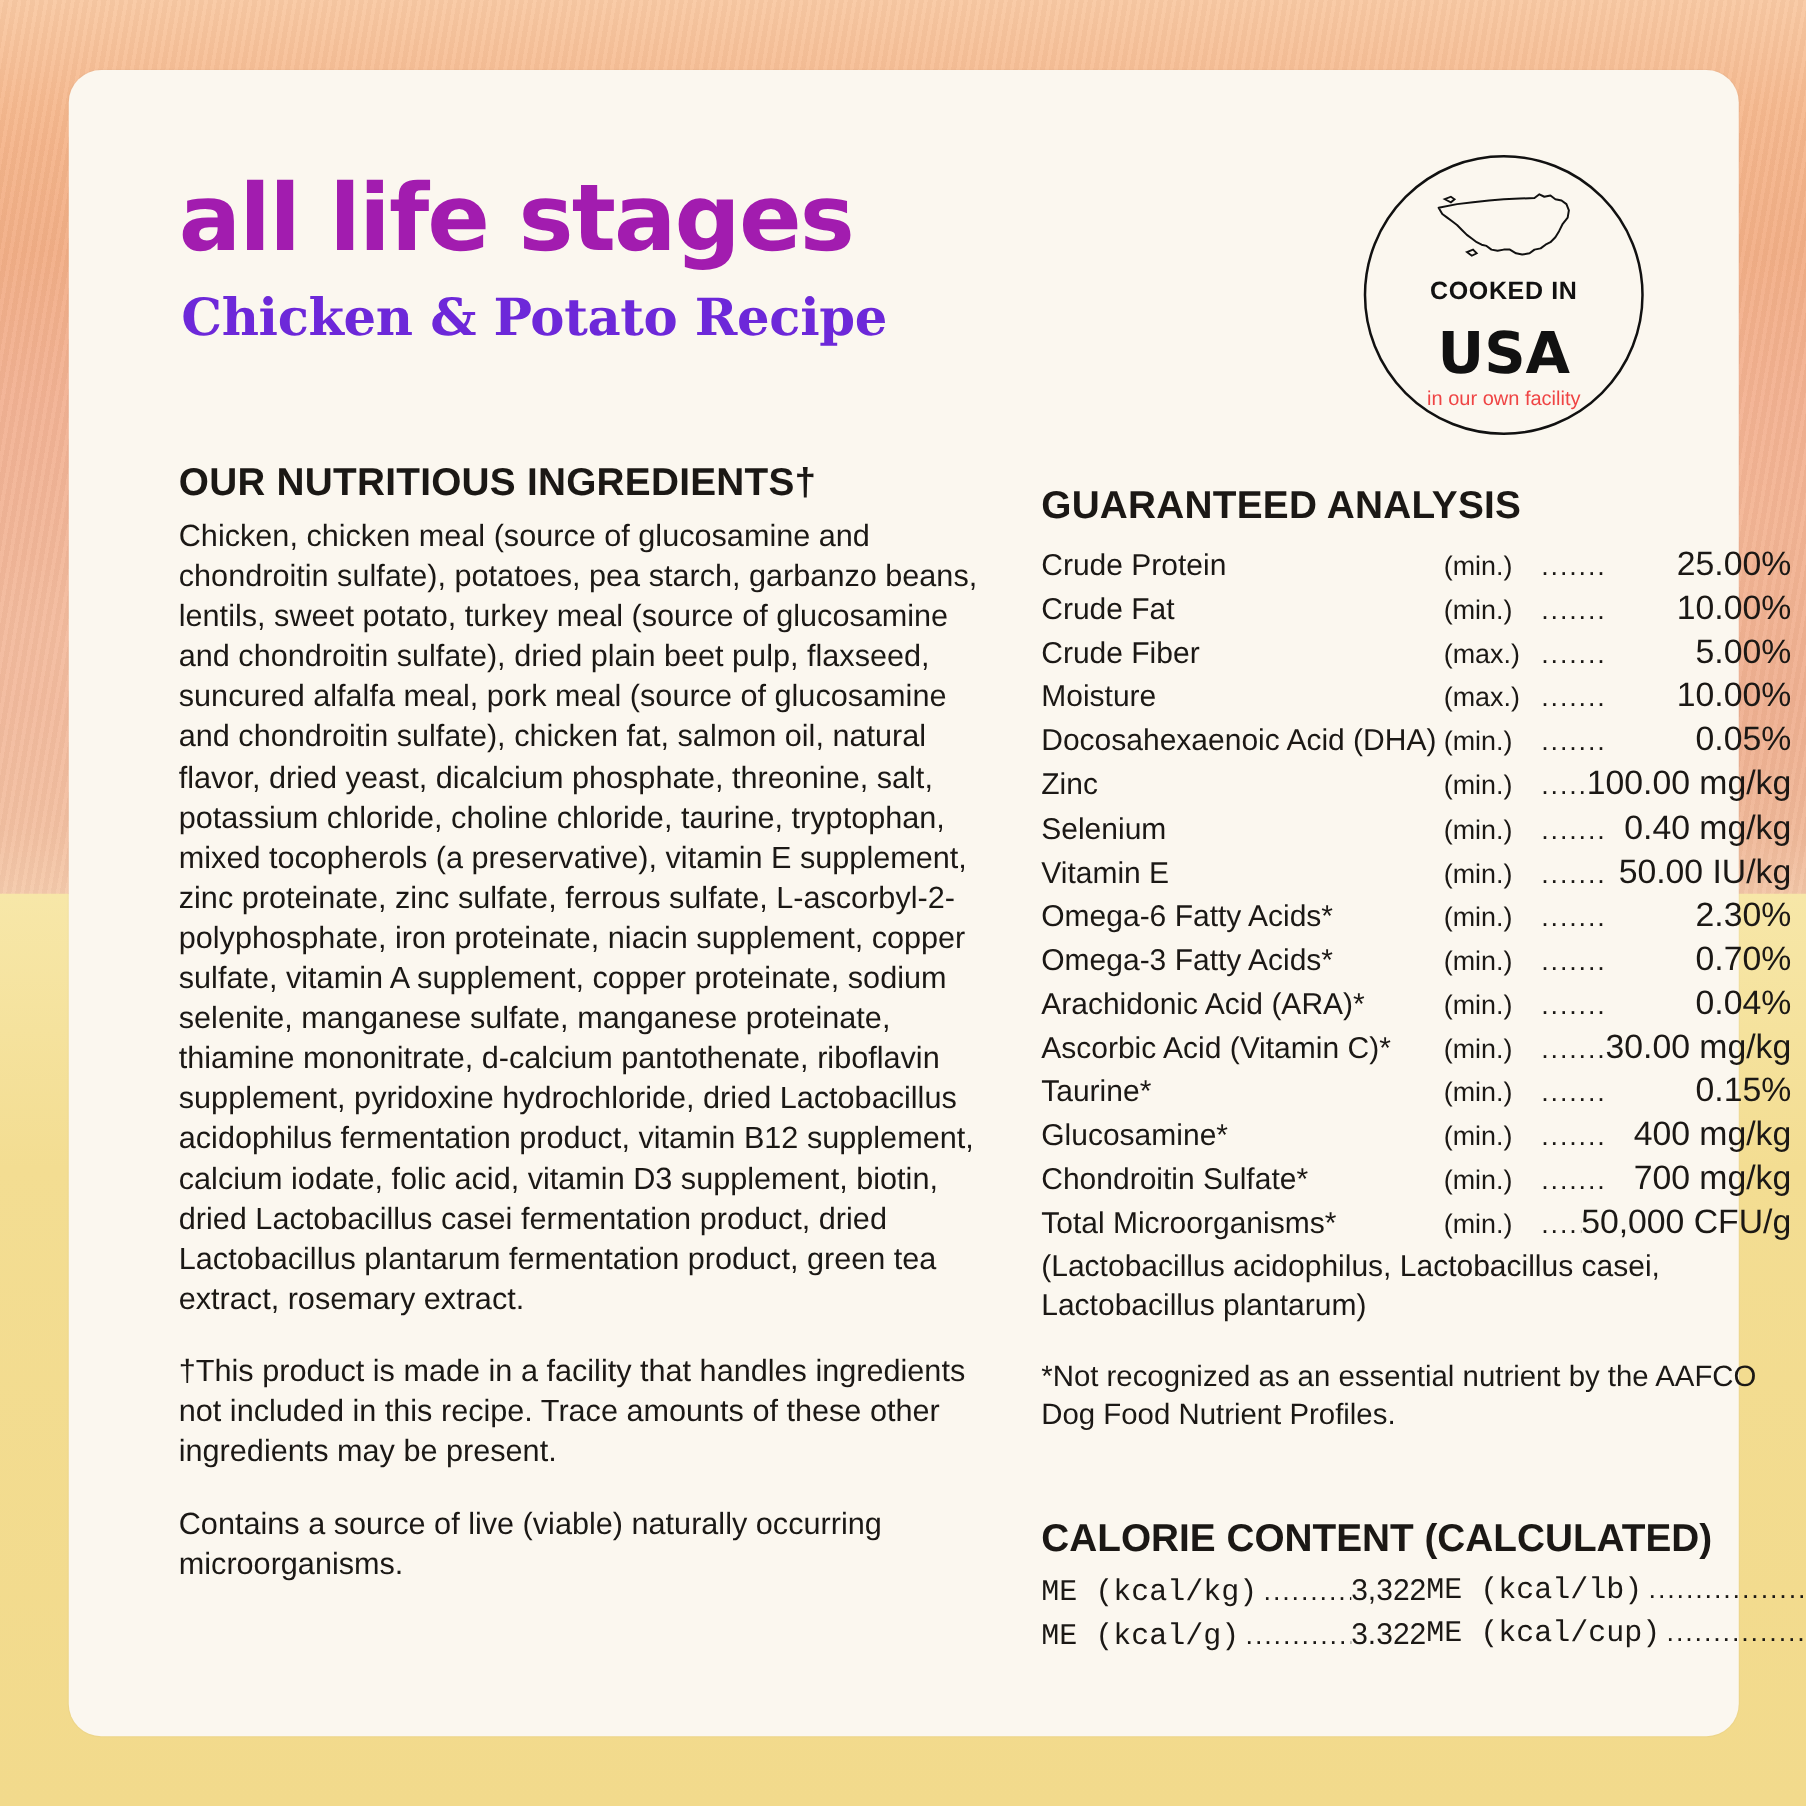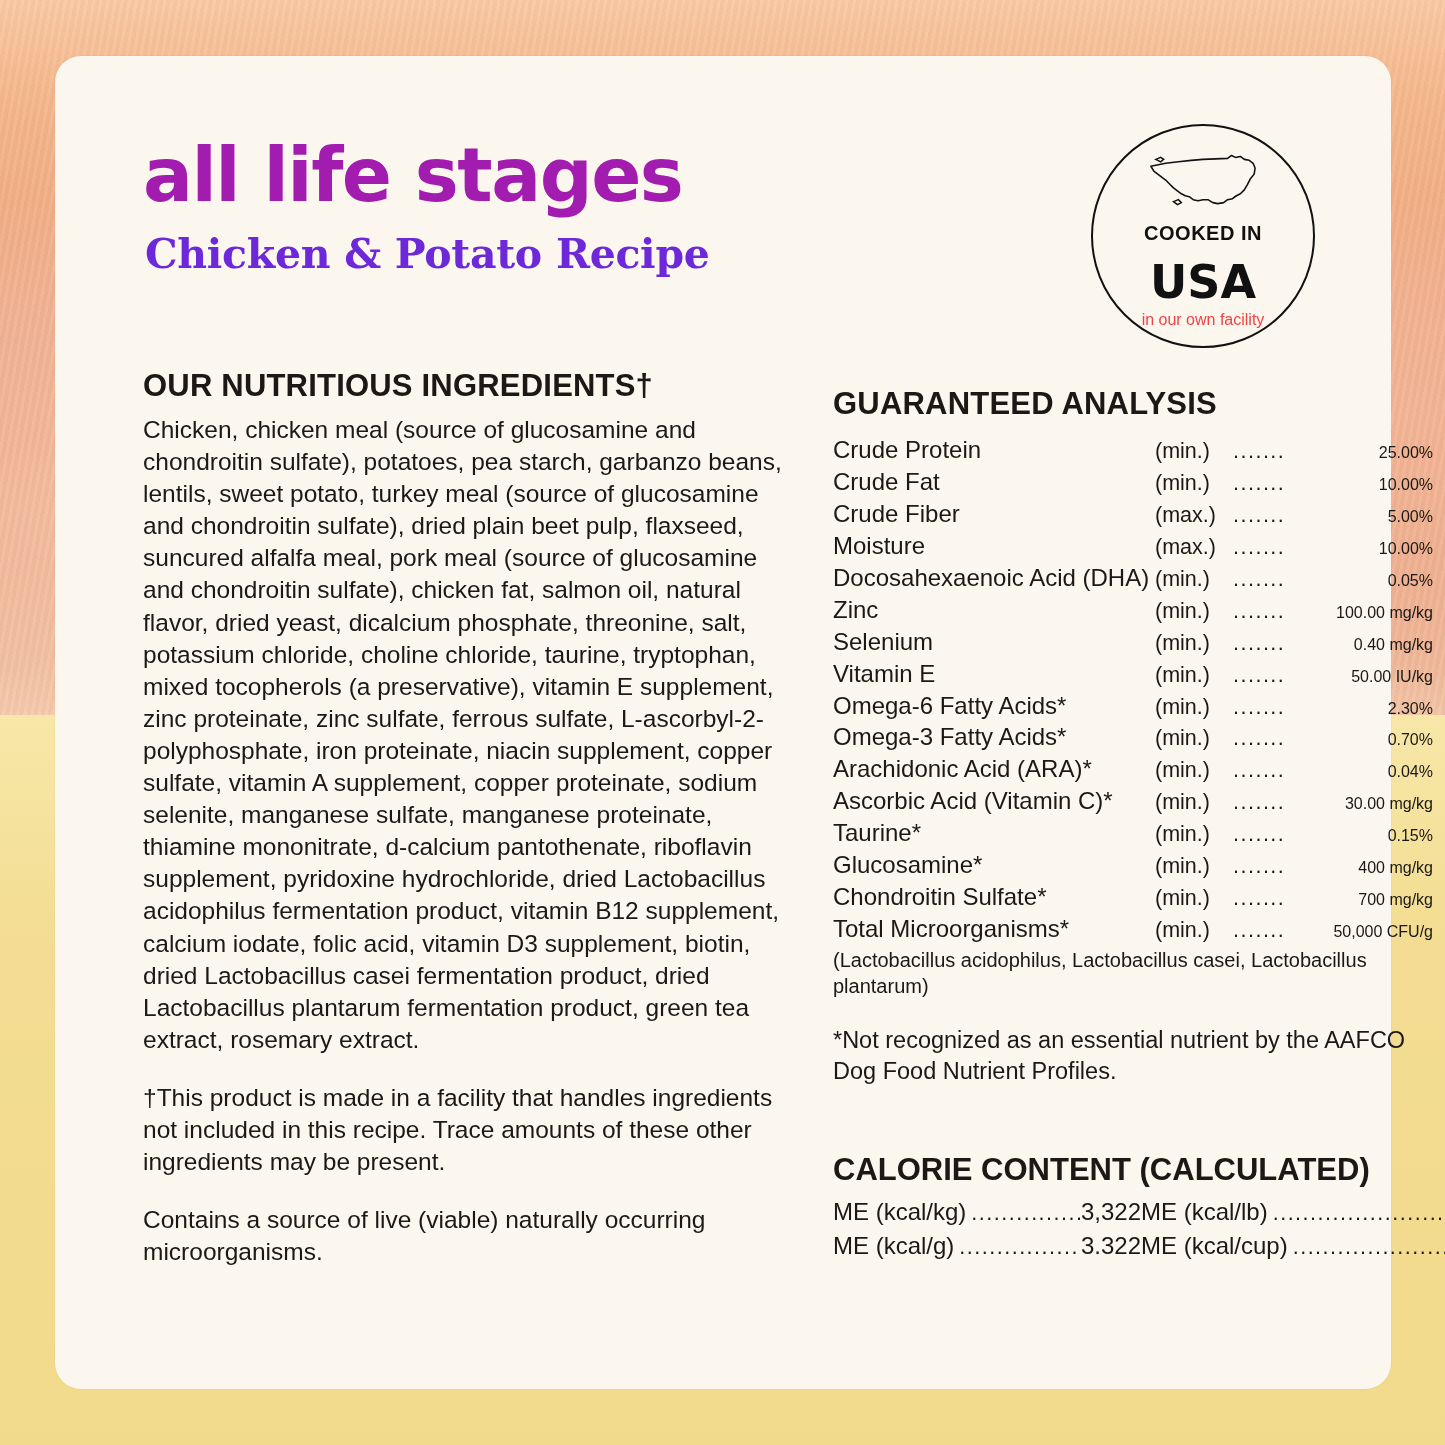--- a/index.html
+++ b/index.html
@@ -154,26 +154,26 @@
     overflow: hidden;
     white-space: nowrap;
     color: #1b1815;
     font-size: 21.5px;
     letter-spacing: 1.5px;
     padding: 0 4px;
   }
   .ga-val {
     flex: none;
     text-align: right;
-    font-size: 16px;
+    font-size: 27px;
     min-width: 150px;
   }
   .ga-note {
     font-family: "Liberation Sans", sans-serif;
-    font-size: 20px;
+    font-size: 24px;
     line-height: 1.3;
     color: #1b1815;
     margin-top: 2px;
   }
   .ga-foot {
     font-family: "Liberation Sans", sans-serif;
     font-size: 23.5px;
     line-height: 1.3;
     color: #1b1815;
     margin-top: 26px;
@@ -192,21 +192,21 @@
     display: grid;
     grid-template-columns: 308px 1fr;
     row-gap: 6px;
   }
   .cal-cell {
     display: flex; align-items: baseline;
     font-family: "Liberation Sans", sans-serif;
     font-size: 24px;
     color: #1b1815;
   }
-  .cal-label { flex: none; }
+  .cal-label { flex: none; font-family: Liberation Mono, monospace; }
   .cal-dots {
     flex: 1 1 auto; overflow: hidden; white-space: nowrap;
     font-size: 21.5px; letter-spacing: 1.5px; padding: 0 5px;
   }
   .cal-val { flex: none; text-align: center; }
 </style>
 </head>
 <body>
 
 <div id="page">

